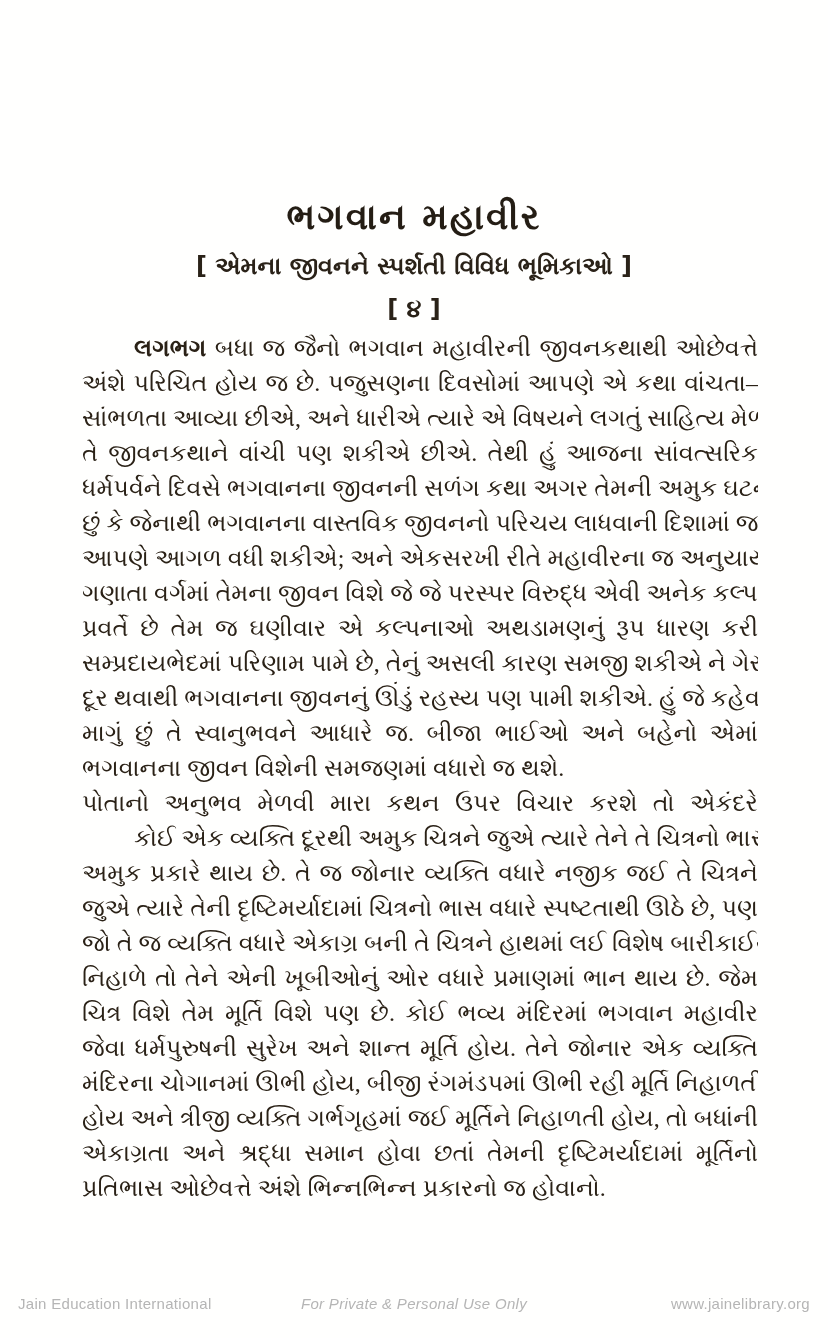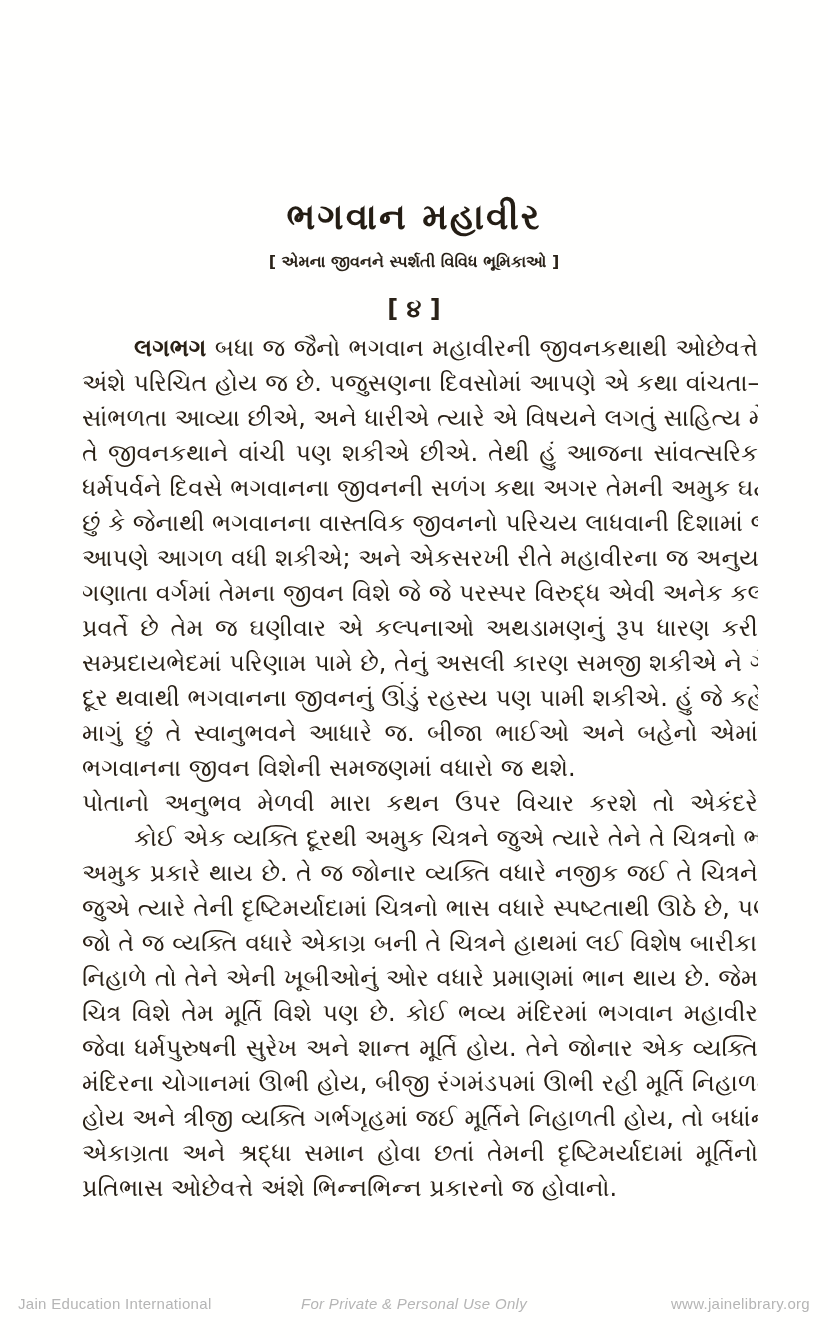--- a/index.html
+++ b/index.html
@@ -27,21 +27,21 @@
     font-weight: bold;
     letter-spacing: 2px;
     color: #241d14;
   }
   .page-subtitle {
     position: absolute;
     top: 252px;
     left: 0;
     width: 100%;
     text-align: center;
-    font-size: 16px;
+    font-size: 24px;
     font-weight: bold;
     color: #2a2218;
   }
   .section-number {
     position: absolute;
     top: 295px;
     left: 0;
     width: 100%;
     text-align: center;
     font-size: 24px;
@@ -57,20 +57,21 @@
     line-height: 35px;
     color: #2a2116;
   }
   .line {
     width: 100%;
     height: 35px;
     white-space: nowrap;
     text-align: justify;
     text-align-last: justify;
     overflow: hidden;
+    font-family: Liberation Serif, serif;
   }
   .line.indent {
     text-indent: 52px;
   }
   .line.noj {
     text-align-last: left;
   }
   .lead-word {
     font-weight: bold;
   }

